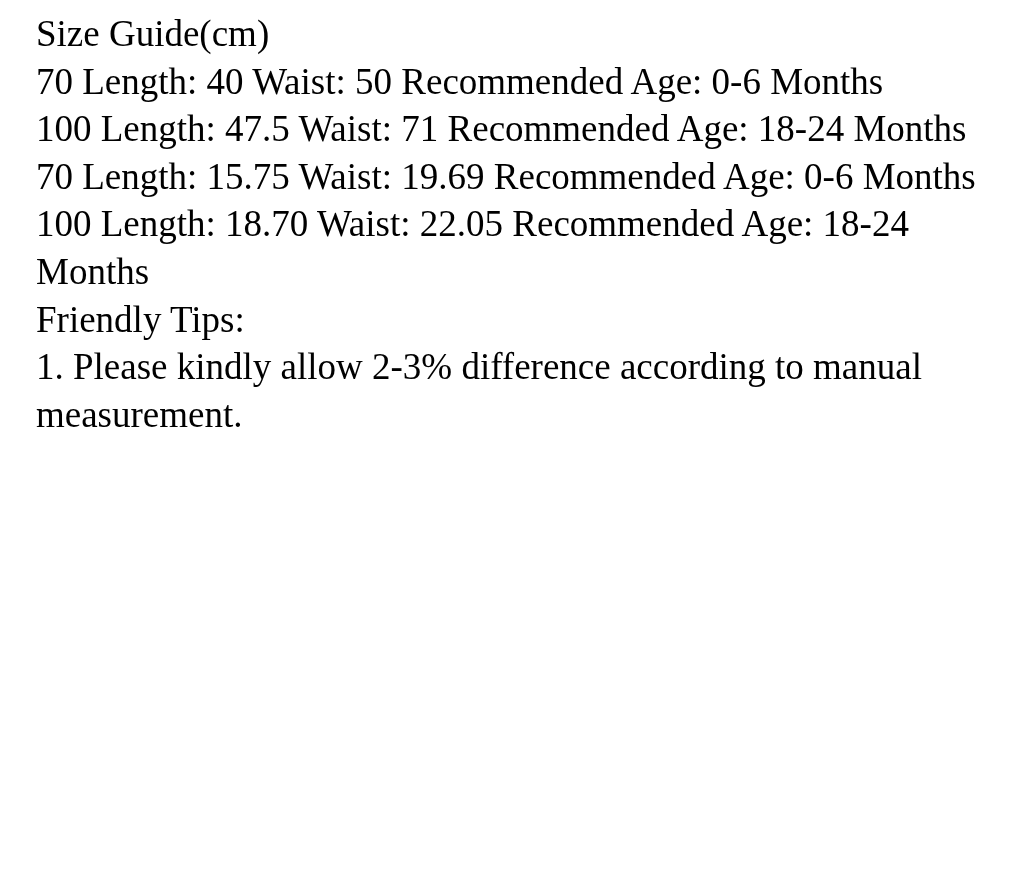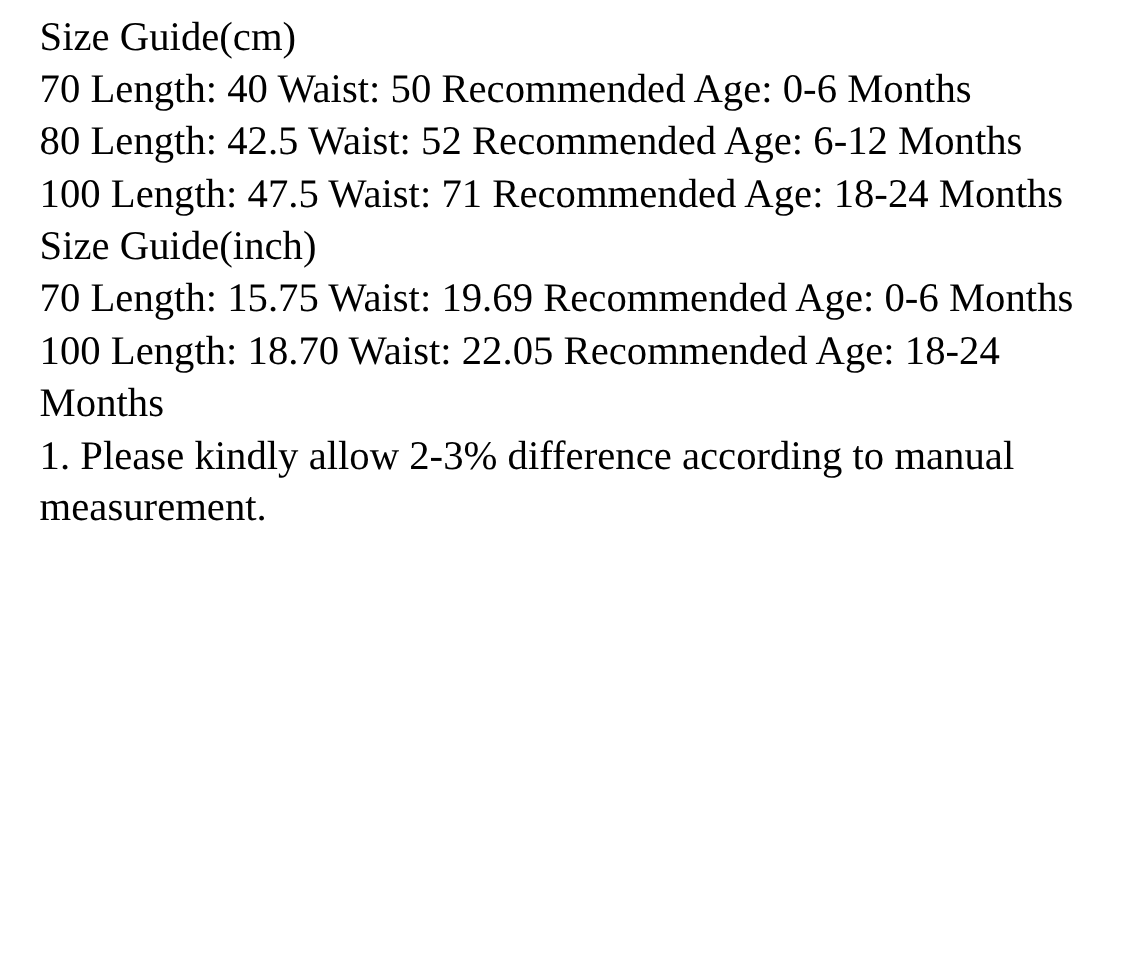--- a/index.html
+++ b/index.html
@@ -40,22 +40,21 @@
 </style>
 </head>
 <body>
 
 <div class="page">
 
   <div class="clip-top"></div>
 
   <p class="line block">Size Guide(cm)</p>
   <p class="line block">70 Length: 40 Waist: 50 Recommended Age: 0-6 Months</p>
-  <p class="line block">80 Length: 42.5 Waist: 52 Recommended Age: 6-12 Months</p>
   <p class="line block">100 Length: 47.5 Waist: 71 Recommended Age: 18-24 Months</p>
 
-  <p class="line block">Size Guide(inch)</p>
   <p class="line block">70 Length: 15.75 Waist: 19.69 Recommended Age: 0-6 Months</p>
   <p class="line block">100 Length: 18.70 Waist: 22.05 Recommended Age: 18-24 Months</p>
 
+  <p class="line block">Friendly Tips:</p>
   <p class="line block">1. Please kindly allow 2-3% difference according to manual measurement.</p>
 
 </div>
 
 </body></html>

